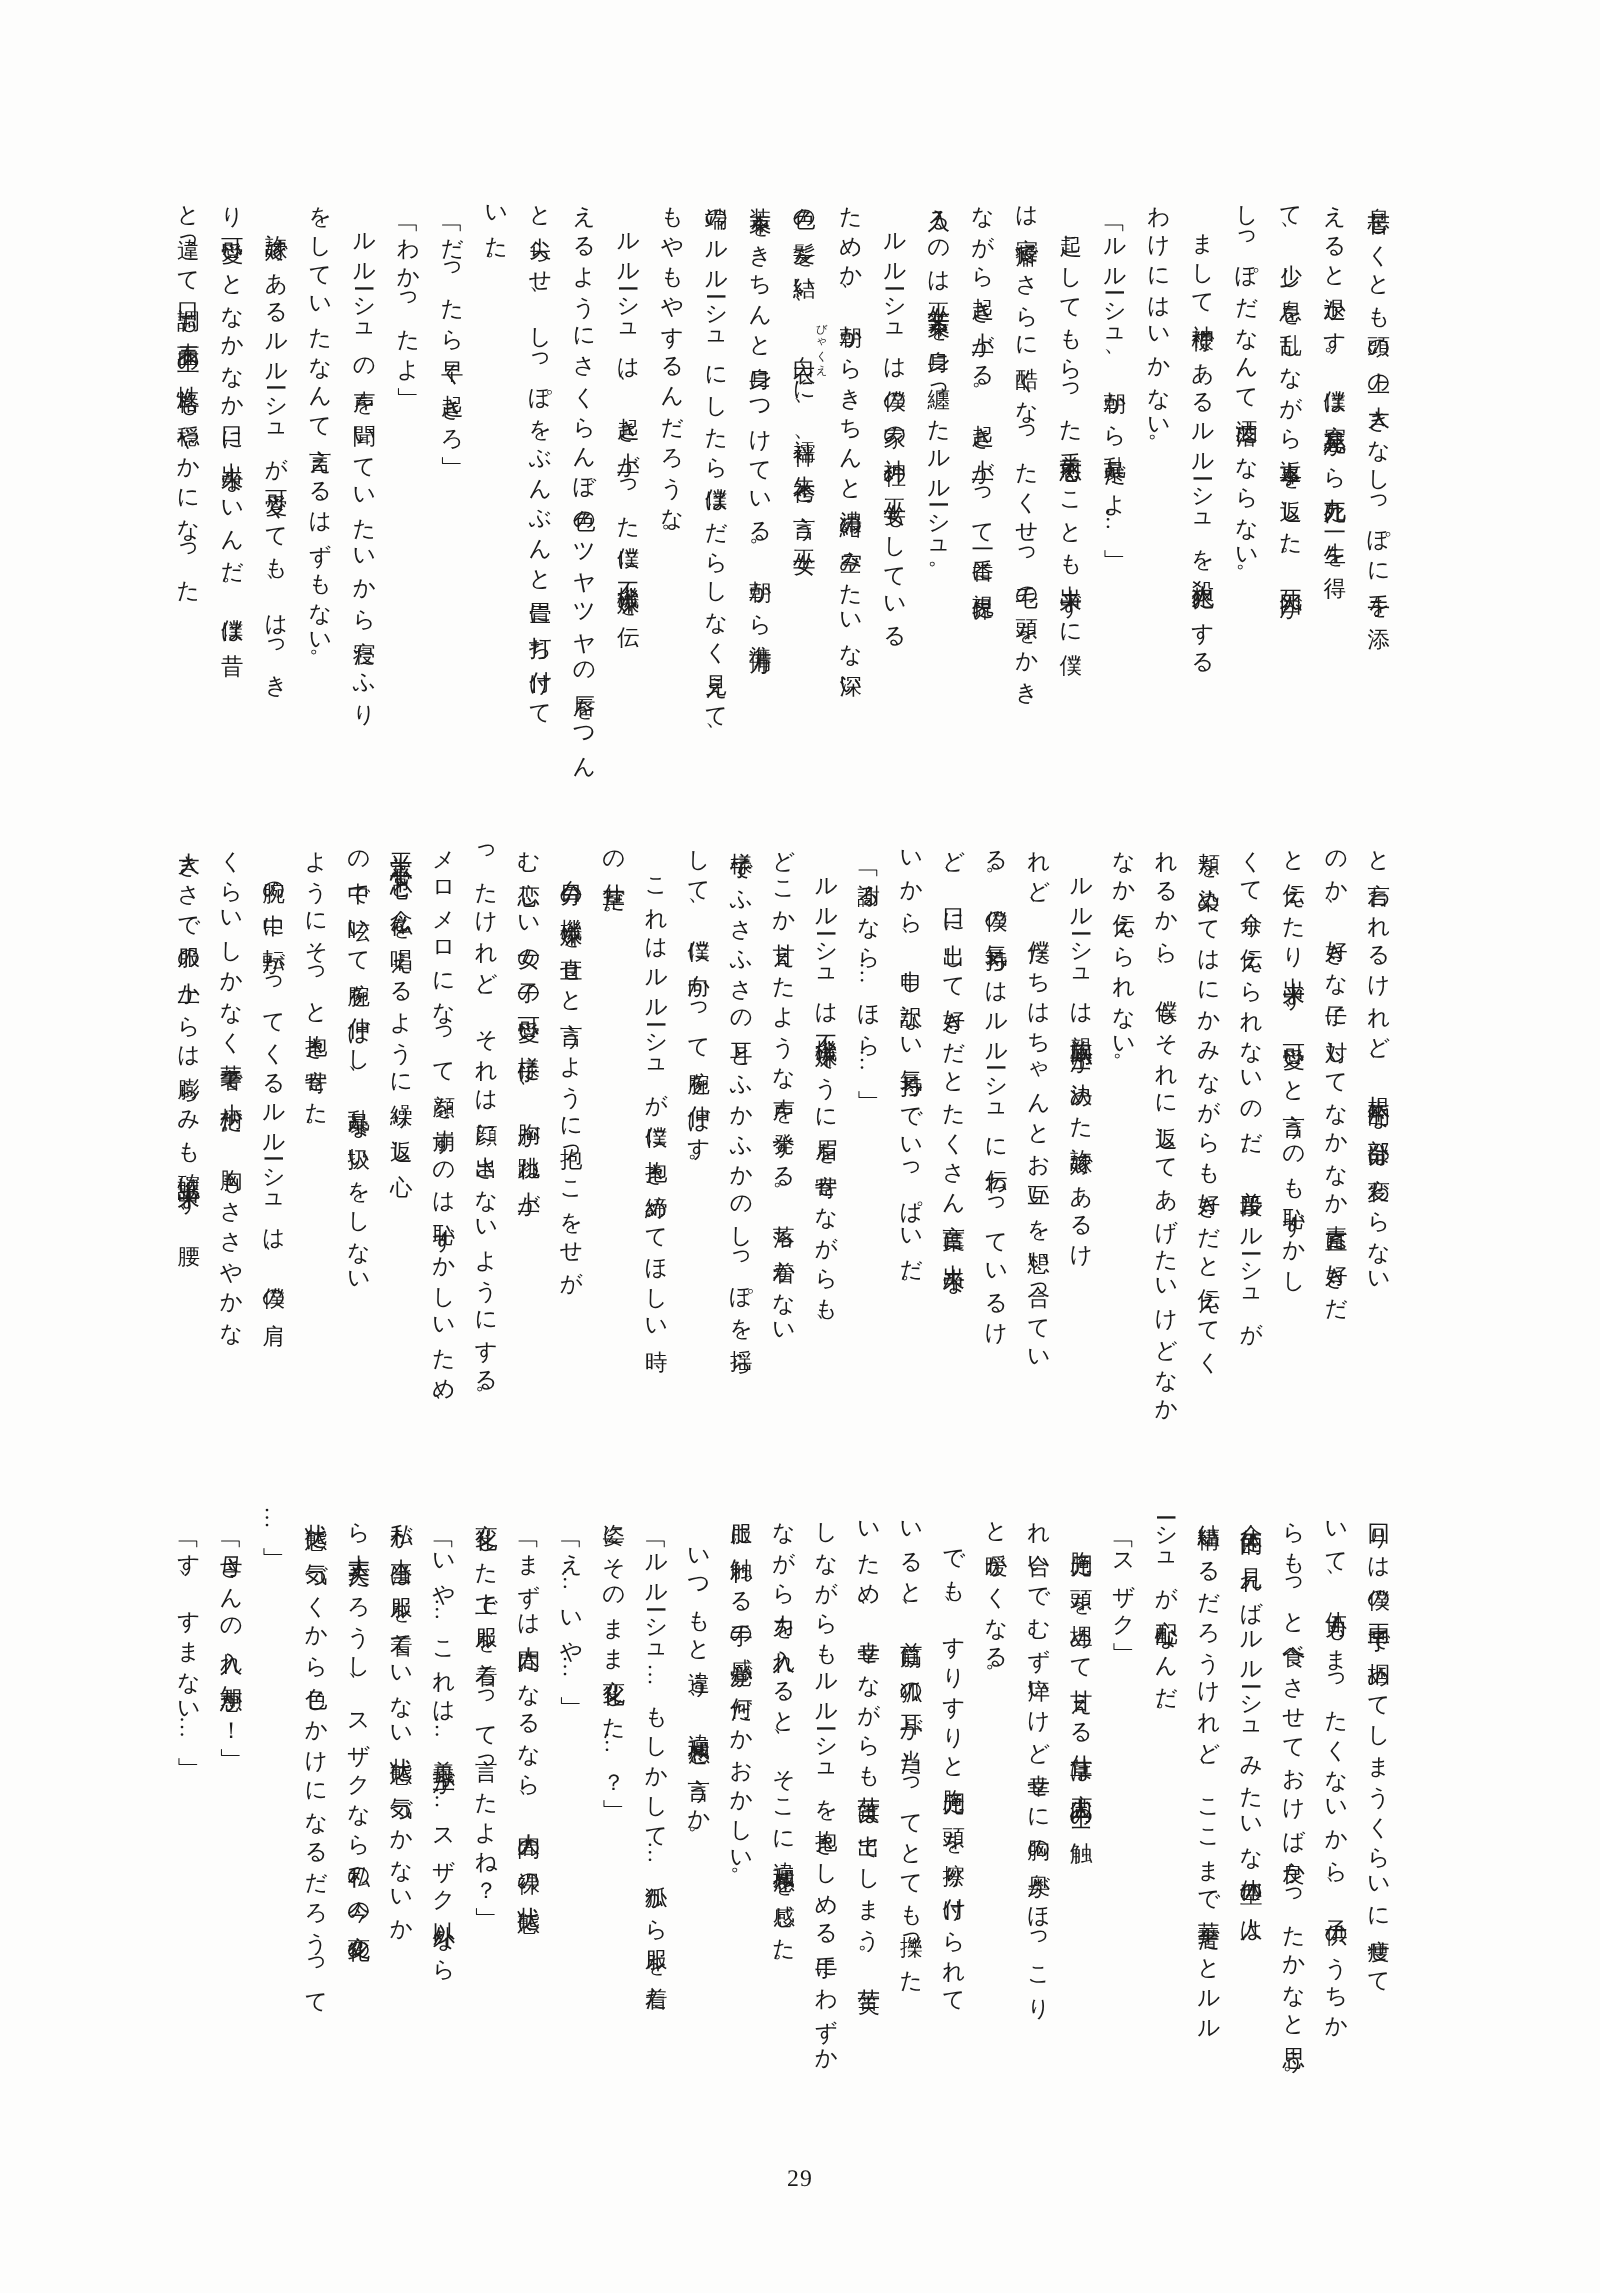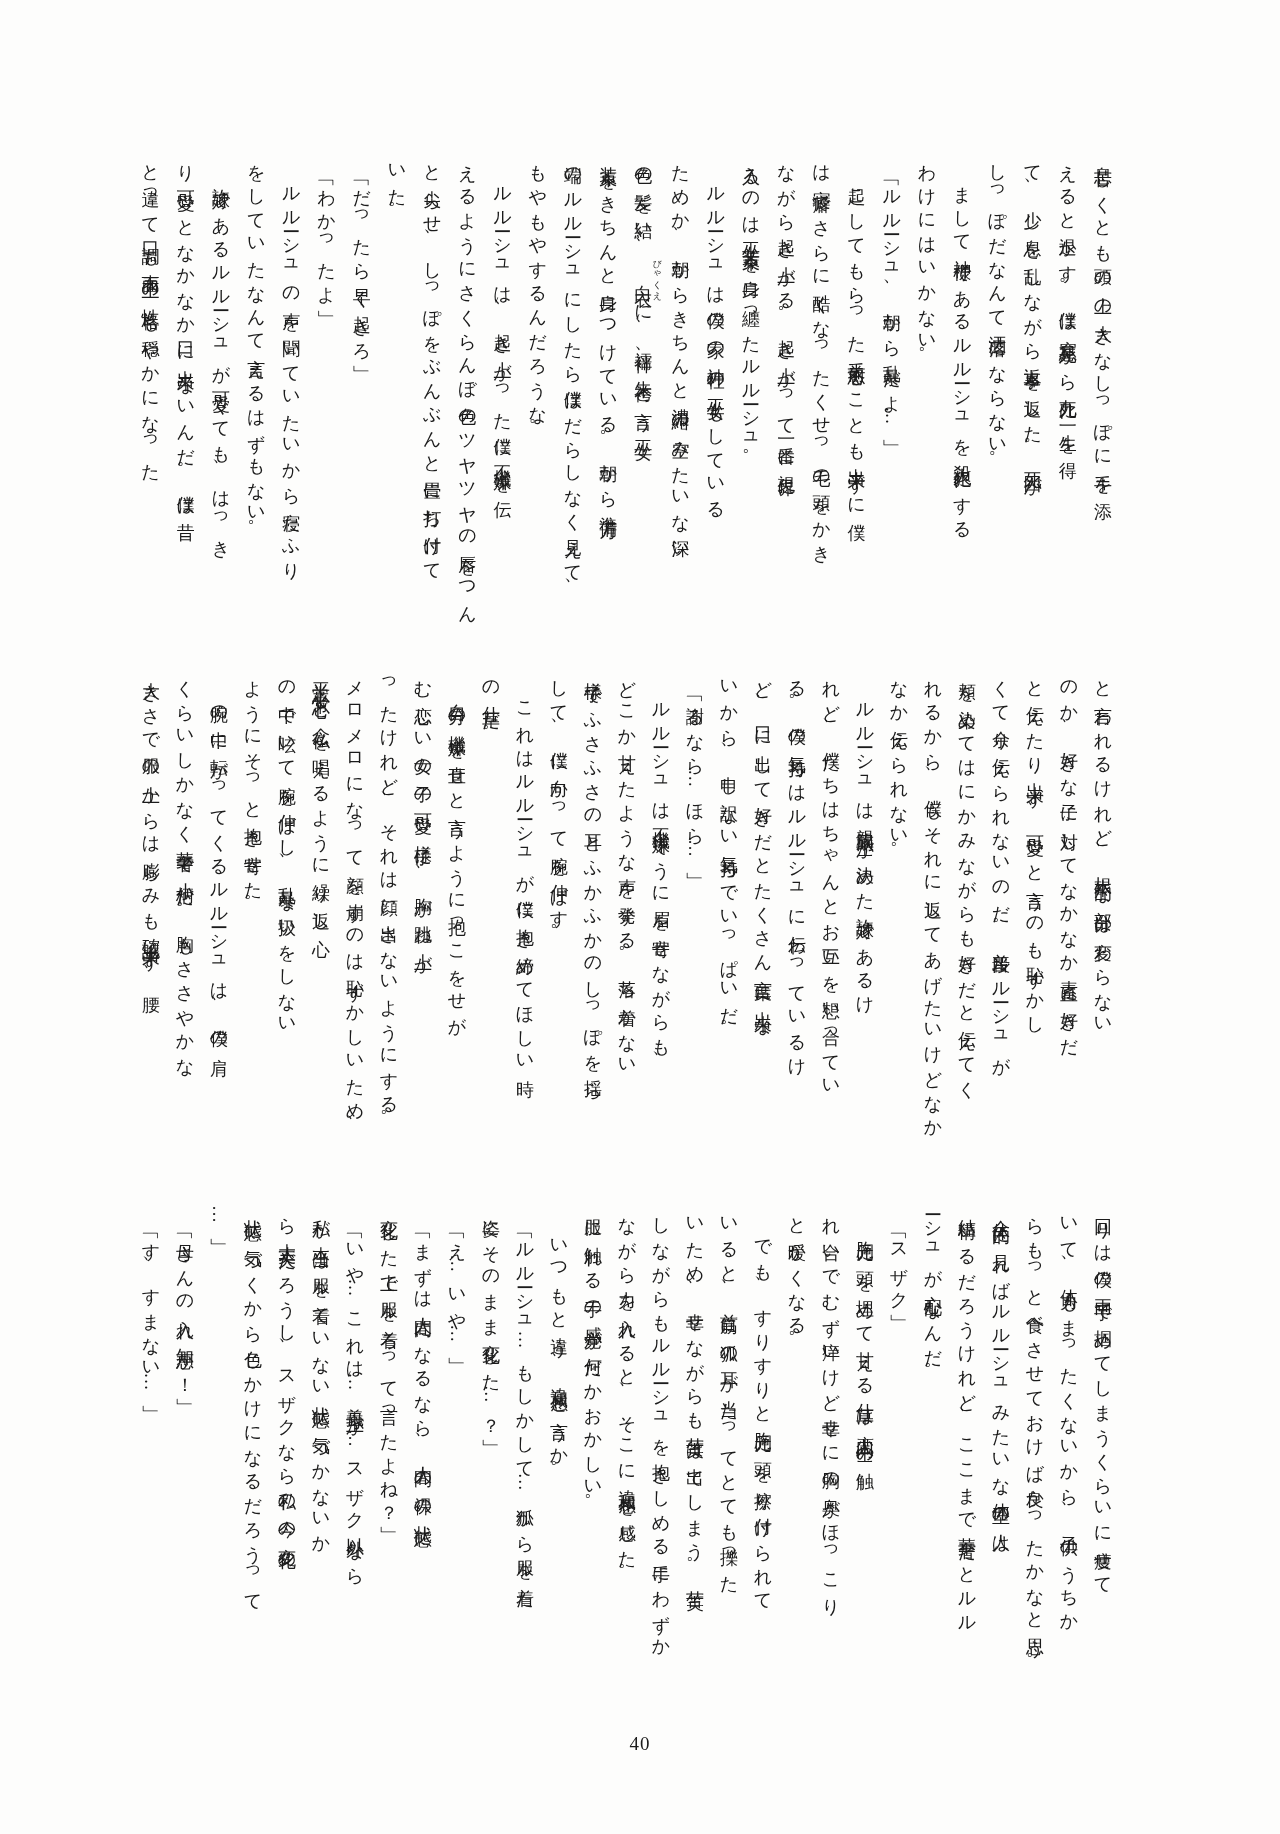--- a/index.html
+++ b/index.html
@@ -140,14 +140,14 @@
       <p class="tline">　「まずは人間になるなら、人間の裸の状態に</p>
       <p class="tline">変化した上で服を着ろって言ったよね？」</p>
       <p class="tline">　「いや…これは…義母上が…スザク以外なら</p>
       <p class="tline">私が本当は服を着ていない状態に気づかないか</p>
       <p class="tline">ら大丈夫だろうし、スザクなら私の今の変化の</p>
       <p class="tline">状態に気づくから色じかけになるだろうって</p>
       <p class="tline">…」</p>
       <p class="tline">　「母さんの入れ知恵か！」</p>
       <p class="tline">　「す、すまない…」</p>
     </section>
-  <div class="page-number">40</div>
+  <div class="page-number">29</div>
 </div>
 
 </body></html>

